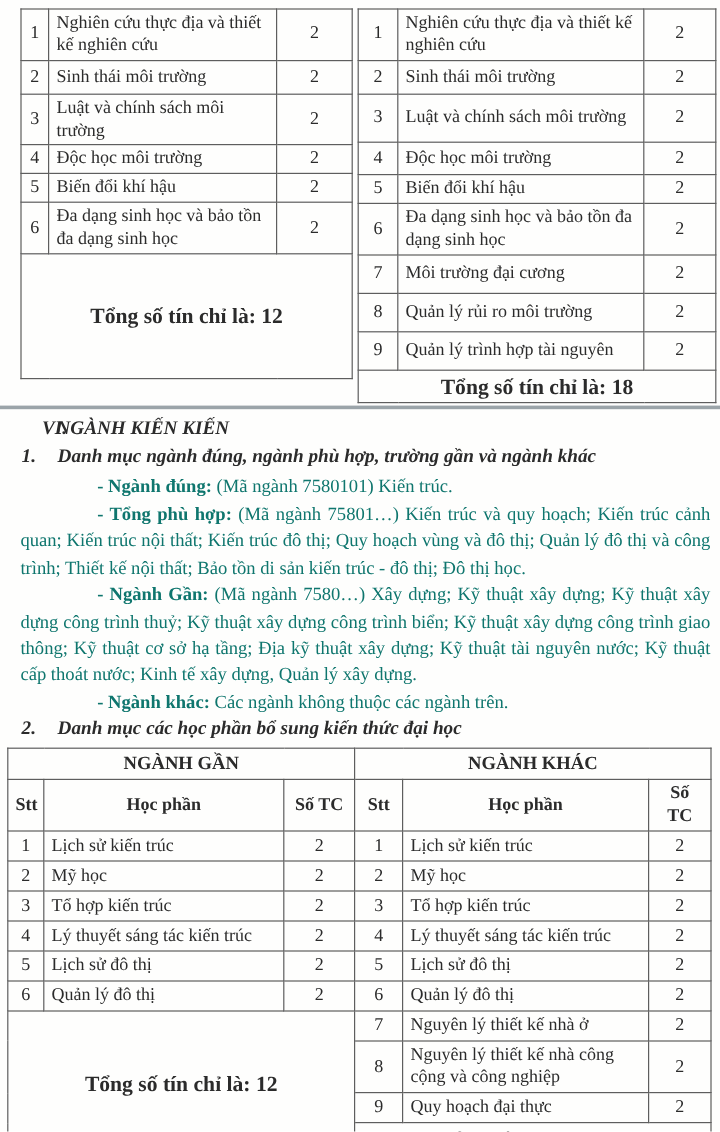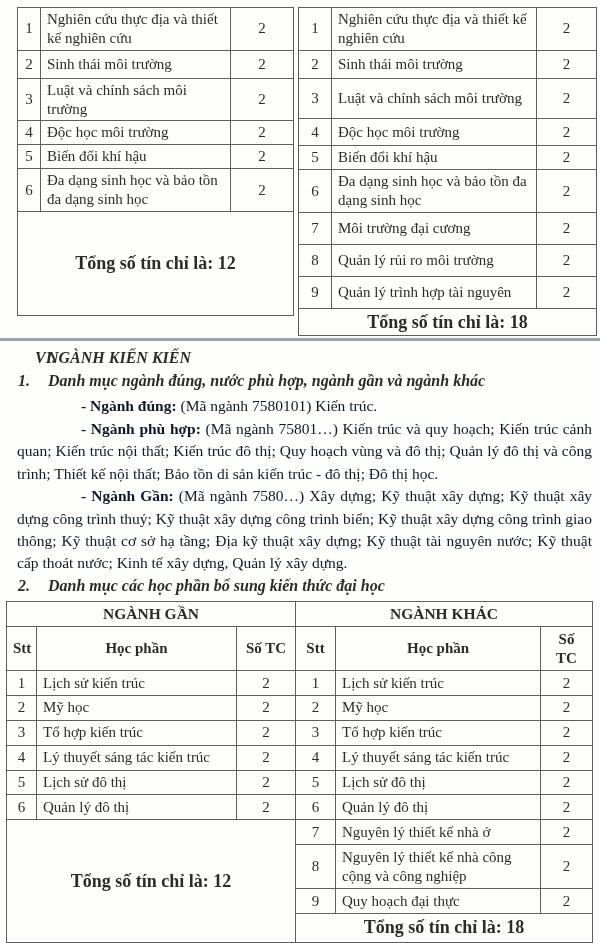--- a/index.html
+++ b/index.html
@@ -36,21 +36,21 @@
   .pagebreak { height:3px; background:#9ba4a9; margin-top:2px; }
 
   
   .section { padding:8px 8px 0 17px; }
   .h-row { display:flex; font-weight:bold; font-size:16px; margin-bottom:5px;font-style:italic; }
   .h-row .h-label { width:30px; padding-left:18px; flex:0 0 auto; white-space:nowrap; }
   .h-row .h-label.wide { padding-left:1px; width:31px; }
   .h-row .h-title { flex:1; }
   .para {
     font-size:15.5px; line-height:22.4px; text-align:justify;
-    text-indent:64px; color:#0f172a;
+    text-indent:64px; color:#0f766e;
   }
   .para b { font-weight:bold; }
   .mt2 { margin-top:2px; }
 
   
   .bottomtable { margin:6px 0 0 6px; }
   .t-bottom { width:586px; }
   .t-bottom col.b1 { width:30px; }  .t-bottom col.b2 { width:200px; } .t-bottom col.b3 { width:59px; }
   .t-bottom col.b4 { width:40px; }  .t-bottom col.b5 { width:205px; } .t-bottom col.b6 { width:52px; }
   .t-bottom td { padding:2.5px 6px; }
@@ -168,26 +168,27 @@
 
   <div class="pagebreak"></div>
 
   <div class="section">
     <div class="h-row">
       <span class="h-label">VI.</span>
       <span class="h-title">NGÀNH KIẾN KIẾN</span>
     </div>
     <div class="h-row">
       <span class="h-label wide">1.</span>
-      <span class="h-title">Danh mục ngành đúng, nước phù hợp, ngành gần và ngành khác</span>
+      <span class="h-title">Danh mục ngành đúng, ngành phù hợp, trường gần và ngành khác</span>
     </div>
 
     <p class="para"><b>- Ngành đúng:</b><span> (Mã ngành 7580101) Kiến trúc.</span></p>
-    <p class="para"><b>- Ngành phù hợp:</b><span> (Mã ngành 75801…) Kiến trúc và quy hoạch; Kiến trúc cảnh quan; Kiến trúc nội thất; Kiến trúc đô thị; Quy hoạch vùng và đô thị; Quản lý đô thị và công trình; Thiết kế nội thất; Bảo tồn di sản kiến trúc - đô thị; Đô thị học.</span></p>
+    <p class="para"><b>- Tổng phù hợp:</b><span> (Mã ngành 75801…) Kiến trúc và quy hoạch; Kiến trúc cảnh quan; Kiến trúc nội thất; Kiến trúc đô thị; Quy hoạch vùng và đô thị; Quản lý đô thị và công trình; Thiết kế nội thất; Bảo tồn di sản kiến trúc - đô thị; Đô thị học.</span></p>
     <p class="para"><b>- Ngành Gần:</b><span> (Mã ngành 7580…) Xây dựng; Kỹ thuật xây dựng; Kỹ thuật xây dựng công trình thuỷ; Kỹ thuật xây dựng công trình biển; Kỹ thuật xây dựng công trình giao thông; Kỹ thuật cơ sở hạ tầng; Địa kỹ thuật xây dựng; Kỹ thuật tài nguyên nước; Kỹ thuật cấp thoát nước; Kinh tế xây dựng, Quản lý xây dựng.</span></p>
+    <p class="para"><b>- Ngành khác:</b><span> Các ngành không thuộc các ngành trên.</span></p>
 
     <div class="h-row mt2">
       <span class="h-label wide">2.</span>
       <span class="h-title">Danh mục các học phần bổ sung kiến thức đại học</span>
     </div>
   </div>
 
   <div class="bottomtable">
     <table class="t-bottom">
       <colgroup>

